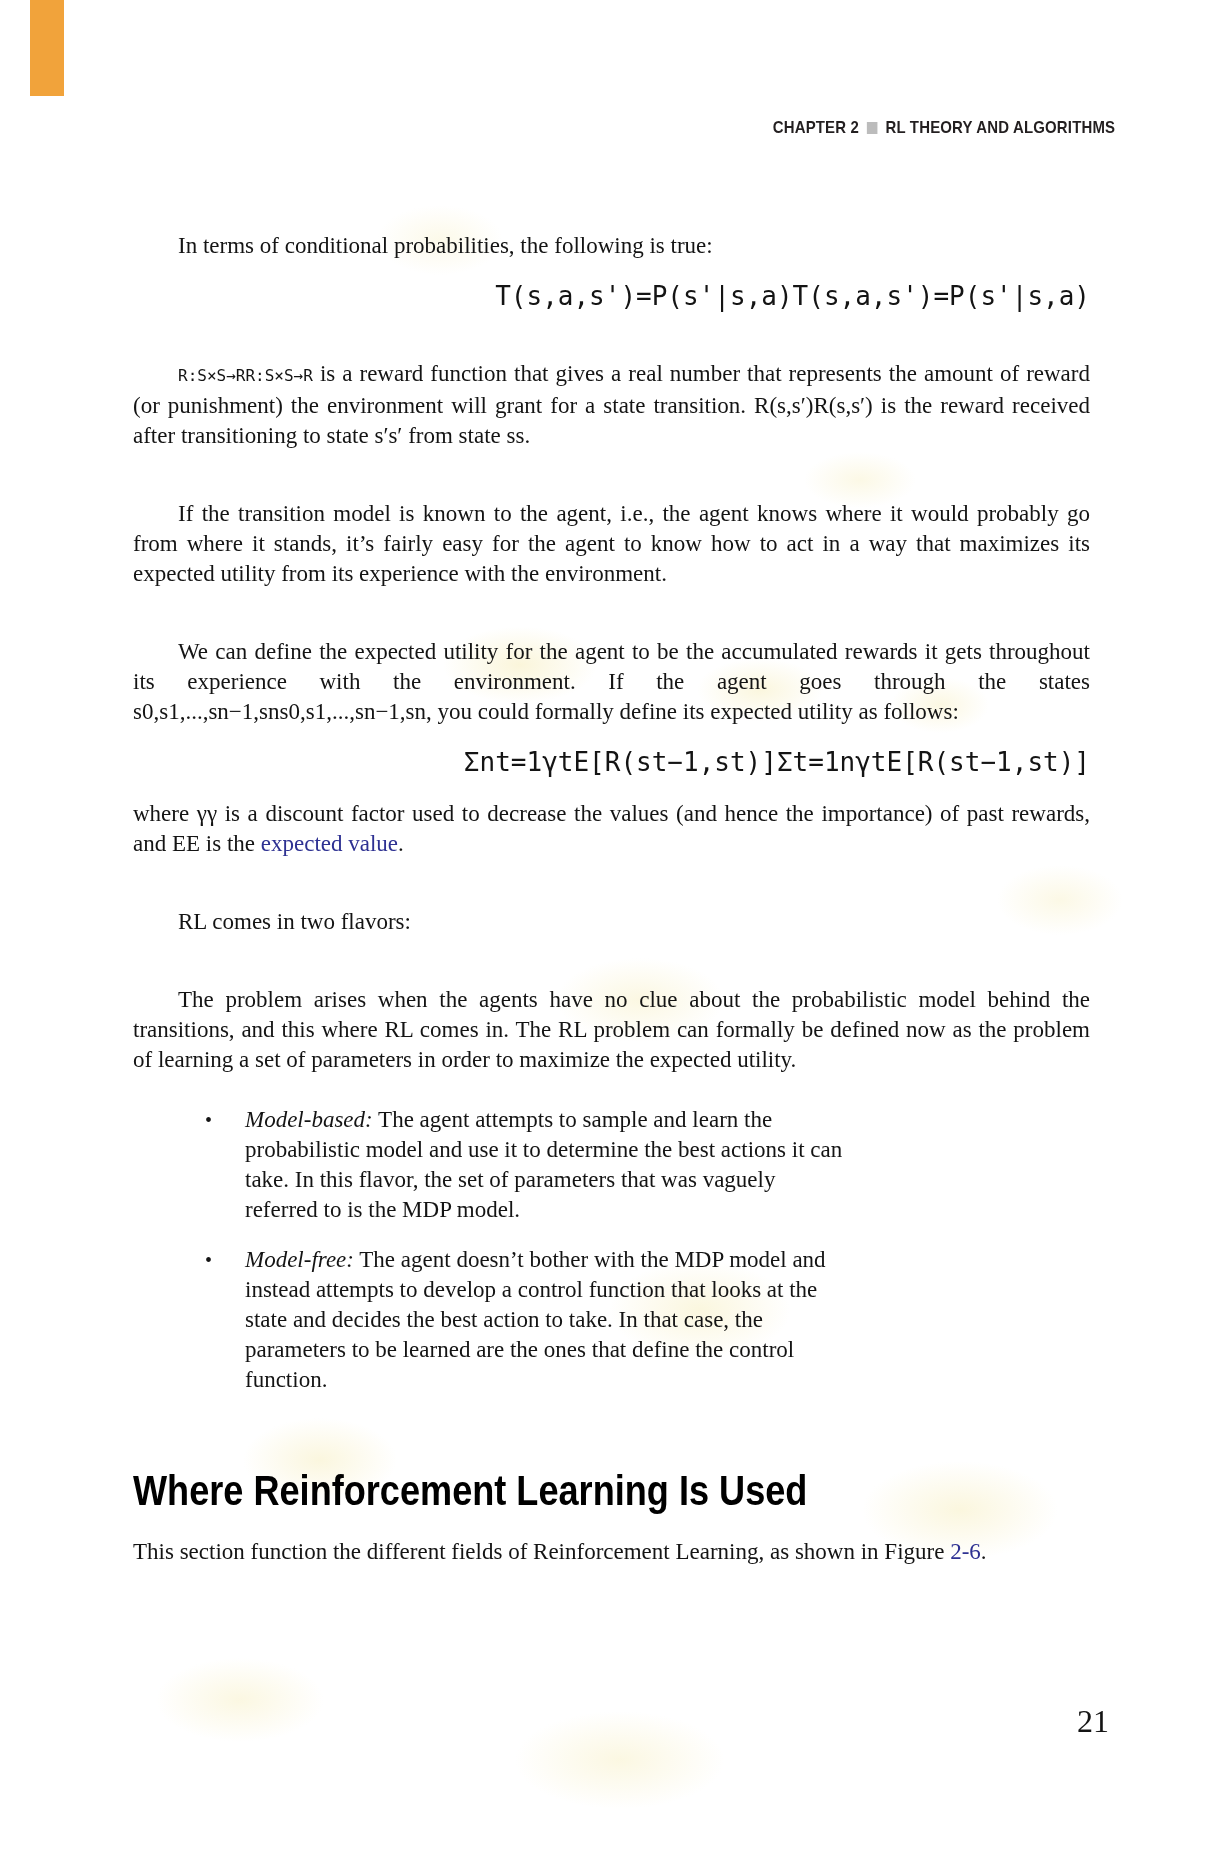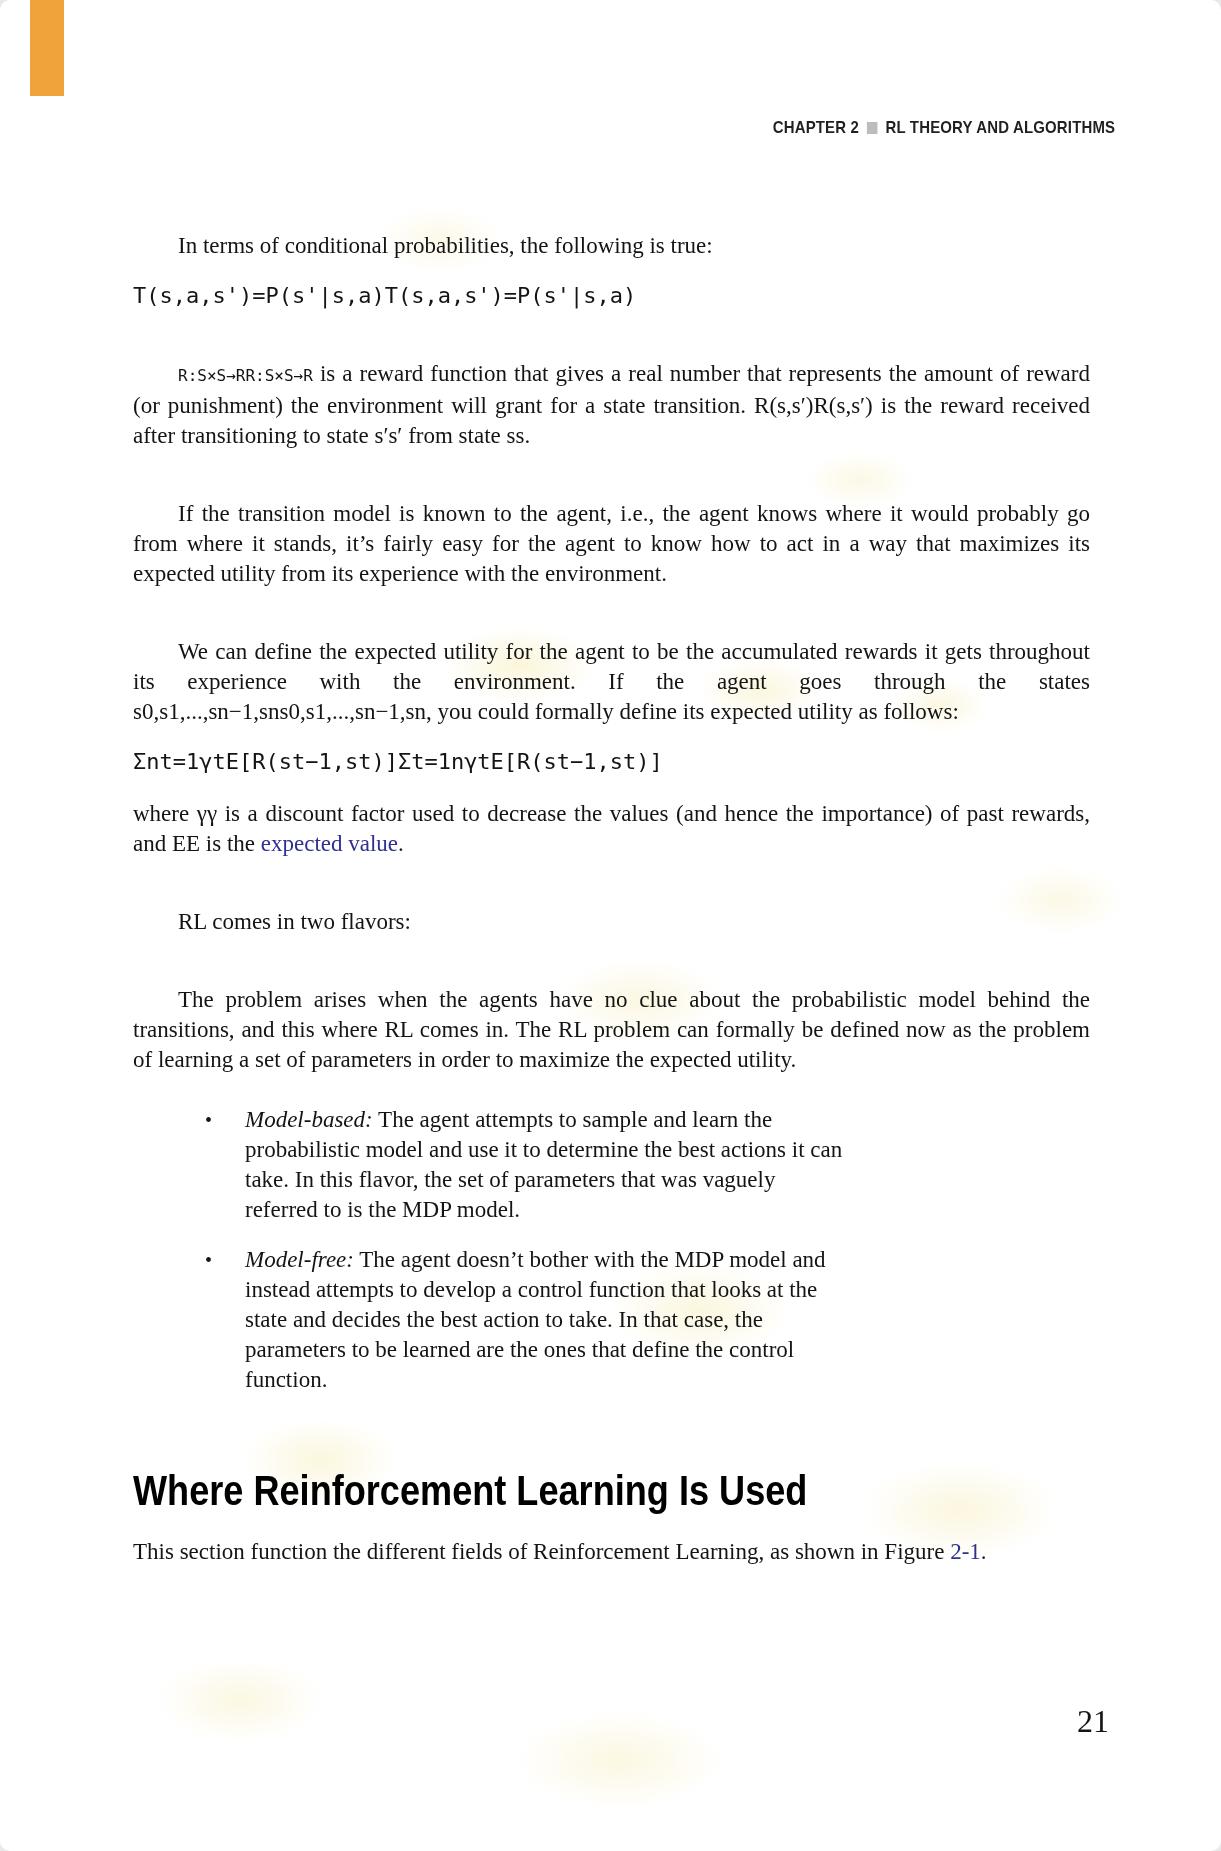--- a/index.html
+++ b/index.html
@@ -17,21 +17,20 @@
       radial-gradient(ellipse 130px 70px at 700px 1310px, rgba(246,236,182,.45), rgba(246,236,182,0) 70%),
       radial-gradient(ellipse 110px 60px at 320px 1460px, rgba(246,236,182,.45), rgba(246,236,182,0) 70%),
       radial-gradient(ellipse 140px 70px at 960px 1510px, rgba(246,236,182,.45), rgba(246,236,182,0) 70%),
       radial-gradient(ellipse 120px 60px at 240px 1700px, rgba(246,236,182,.40), rgba(246,236,182,0) 70%),
       radial-gradient(ellipse 150px 70px at 620px 1760px, rgba(246,236,182,.40), rgba(246,236,182,0) 70%),
       radial-gradient(ellipse 90px 50px  at 440px 240px,  rgba(246,236,182,.30), rgba(246,236,182,0) 70%),
       #ffffff;
     overflow:hidden;
     font-family:"Liberation Serif","DejaVu Serif",serif;
     color:#141414;
-    border-radius:10px;
   }
   .scan-tab {
     position:absolute; left:30px; top:0; width:34px; height:96px;
     background:#f1a33b;
   }
   .running-head {
     position:absolute; top:118px; right:106px;
     display:flex; align-items:center; gap:9px;
     font-family:"Liberation Sans","DejaVu Sans",sans-serif;
     font-weight:bold; font-size:17px; letter-spacing:.2px; color:#231f20;
@@ -39,23 +38,23 @@
     white-space:nowrap;
   }
   .sep-square { width:12px; height:12px; background:#bcbcbc; display:inline-block; }
   .content {
     position:absolute; left:133px; top:183px; width:957px;
     font-size:23px; line-height:30px; text-align:justify;
   }
   .para { margin:0; }
   .para.indent { text-indent:45px;margin-top:48px; }
   .formula {
-    margin:20px 0 22px; text-align:left; text-indent:0;
+    margin:20px 0 22px; text-align:right; text-indent:0;
     font-family:"DejaVu Sans Mono","Liberation Mono",monospace;
-    font-size:22px; letter-spacing:0;
+    font-size:26px; letter-spacing:0;
   }
   .mono { font-family:"DejaVu Sans Mono","Liberation Mono",monospace; font-size:16px; }
   a.link { color:#2e3192; text-decoration:none; cursor:pointer; }
   .bullet-list {
     list-style:none; margin:30px 0 0 72px; padding:0;
     width:640px; text-align:left;
   }
   .bullet-list li {
     position:relative; padding-left:40px; margin:0 0 20px 0;
   }
@@ -116,19 +115,19 @@
         <span class="lead-italic">Model-based:</span><span> The agent attempts to sample and learn the probabilistic model and use it to determine the best actions it can take. In this flavor, the set of parameters that was vaguely referred to is the MDP model.</span>
       </li>
       <li>
         <span class="bullet-marker">•</span>
         <span class="lead-italic">Model-free:</span><span> The agent doesn’t bother with the MDP model and instead attempts to develop a control function that looks at the state and decides the best action to take. In that case, the parameters to be learned are the ones that define the control function.</span>
       </li>
     </ul>
 
     <h1 class="section-heading">Where Reinforcement Learning Is Used</h1>
 
-    <p class="section-para"><span>This section function the different fields of Reinforcement Learning, as shown in Figure </span><a class="link">2-1</a><span>.</span></p>
+    <p class="section-para"><span>This section function the different fields of Reinforcement Learning, as shown in Figure </span><a class="link">2-6</a><span>.</span></p>
 
   </div>
 
   <div class="page-number">21</div>
 
 </div>
 
 </body></html>

